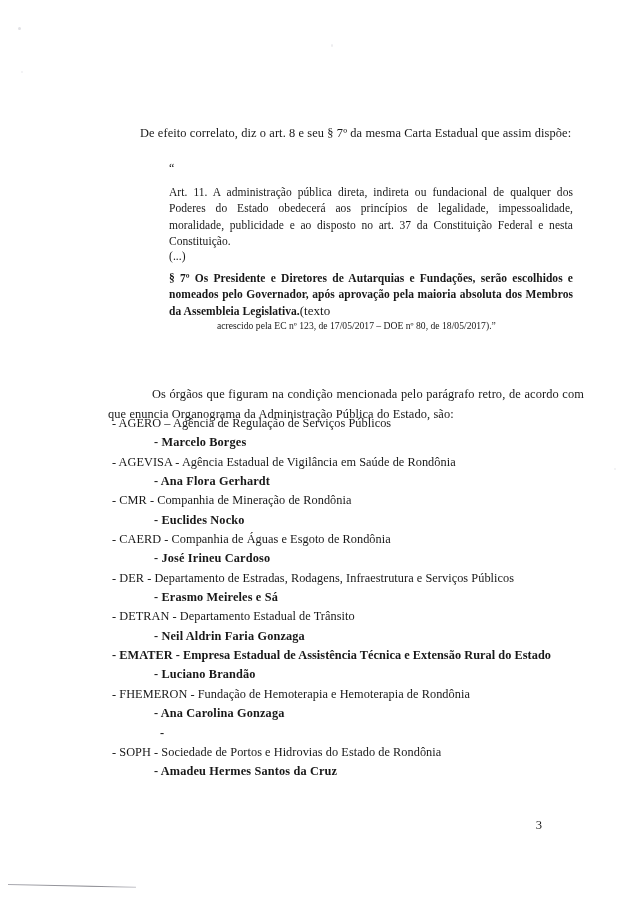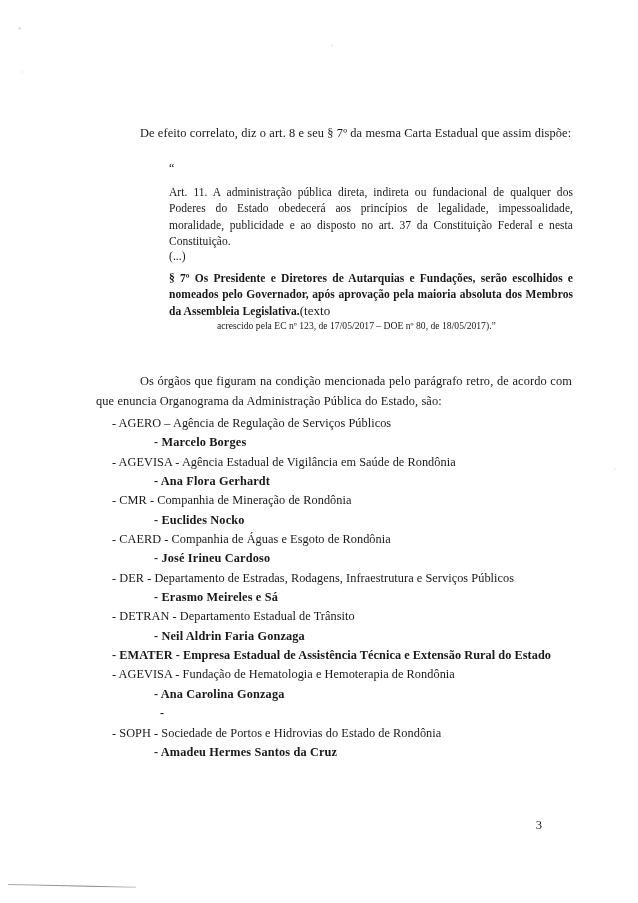--- a/index.html
+++ b/index.html
@@ -59,21 +59,21 @@
     left: 96px;
     width: 476px;
     font-size: 12.4px;
     line-height: 19.2px;
     text-align: justify;
     letter-spacing: .1px;
   }
   .body-block .ind { text-indent: 44px; }
 
   #p-intro  { top: 112px; }
-  #p-orgaos { top: 360px; }
+  #p-orgaos { top: 373px; margin-left: 12px; }
 
   
   .quote-block {
     position: absolute;
     left: 169px;
     width: 404px;
     font-size: 11.5px;
     line-height: 16.4px;
     text-align: justify;
     letter-spacing: .05px;
@@ -191,25 +191,26 @@
         <span class="person">- Erasmo Meireles e Sá</span>
       </div>
 
       <div class="row">
         <span class="agency j">- DETRAN - Departamento Estadual de Trânsito</span>
         <span class="person">- Neil Aldrin Faria Gonzaga</span>
       </div>
 
       <div class="row">
         <span class="agency pad" style="text-align:justify;font-weight:bold;">- EMATER - Empresa Estadual de Assistência Técnica e Extensão Rural do Estado</span>
-      </div>
-
-
-      <div class="row">
-        <span class="agency pad" style="text-align:justify;">- AGEVISA - Fundação de Hematologia e Hemoterapia de Rondônia</span>
+        <span class="person">- Luciano Brandão</span>
+      </div>
+
+
+      <div class="row">
+        <span class="agency pad" style="text-align:justify;">- FHEMERON - Fundação de Hemoterapia e Hemoterapia de Rondônia</span>
         <span class="person">- Ana Carolina Gonzaga</span>
         <span class="person lone">-</span>
       </div>
 
       <div class="row">
         <span class="agency j">- SOPH - Sociedade de Portos e Hidrovias do Estado de Rondônia</span>
         <span class="person">- Amadeu Hermes Santos da Cruz</span>
       </div>
 
     </div>

